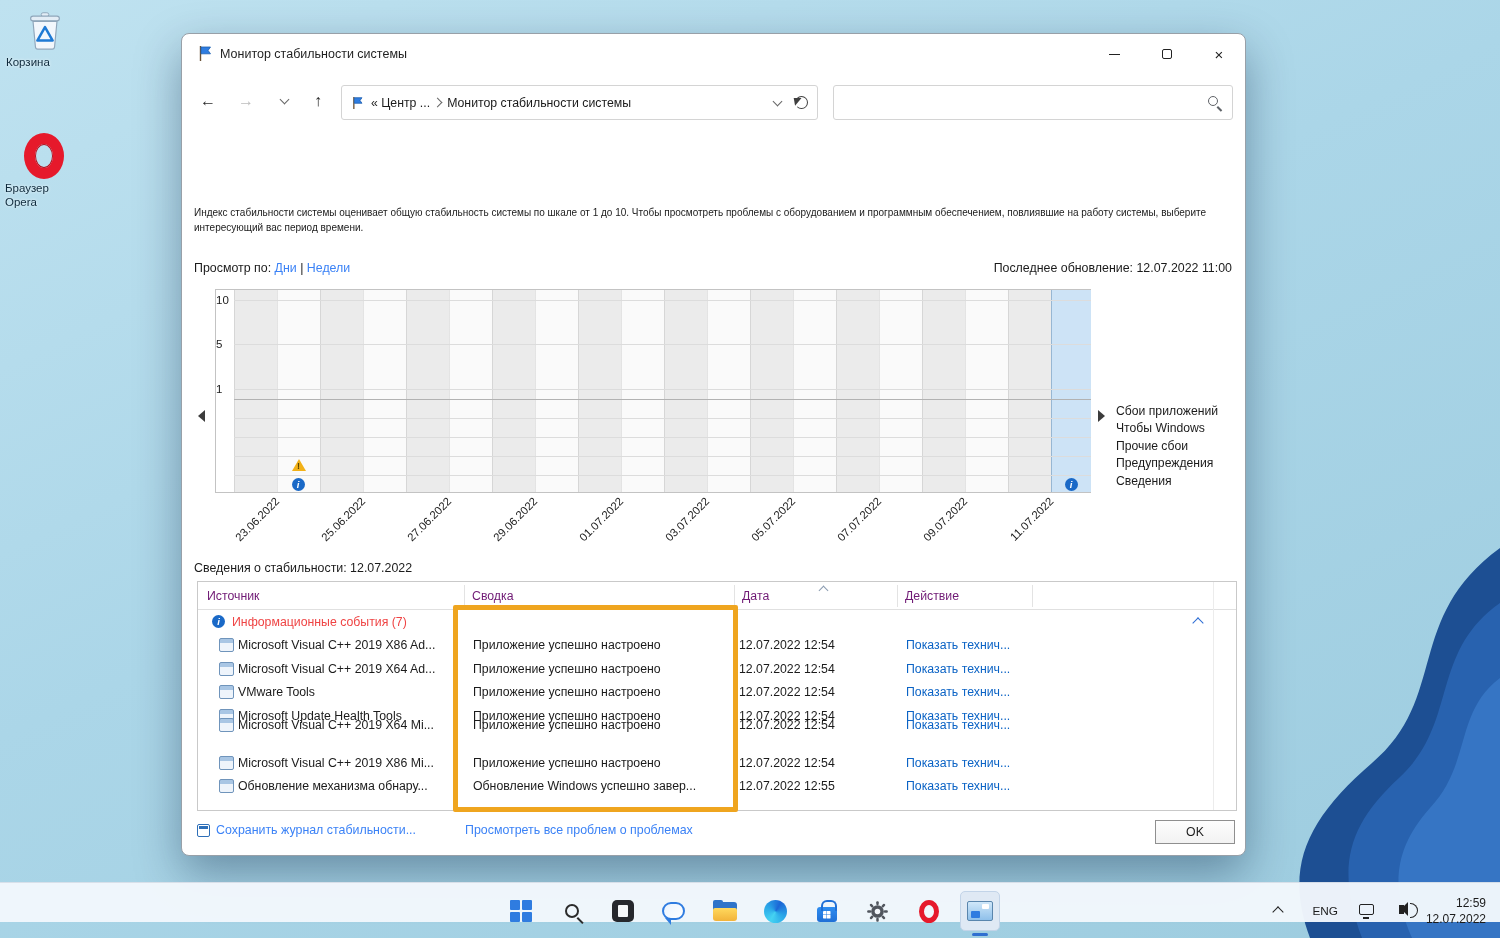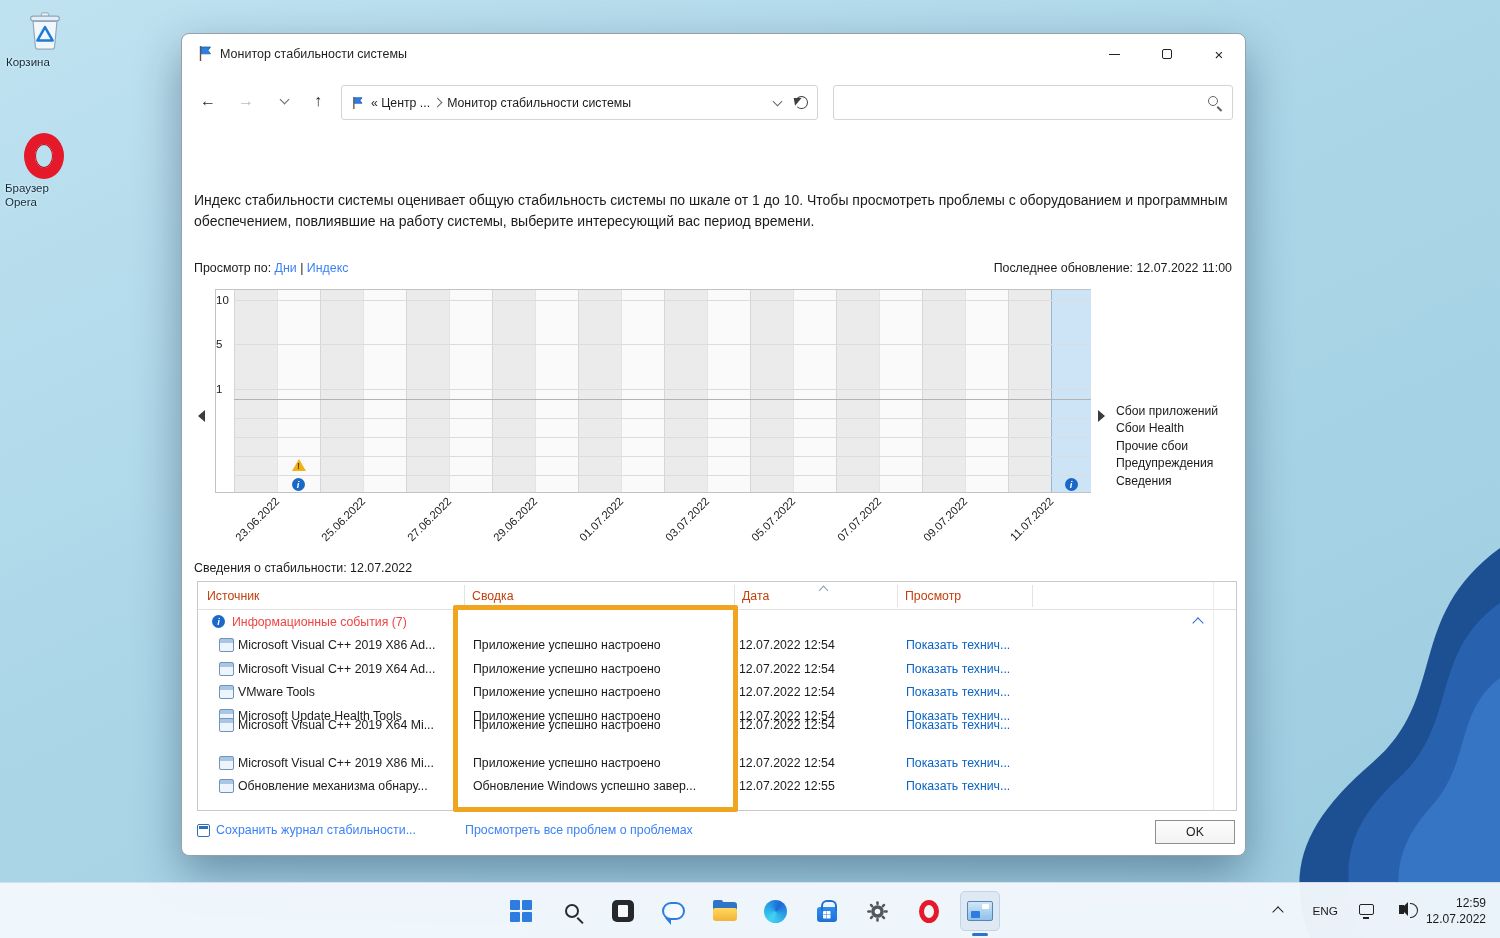--- a/index.html
+++ b/index.html
@@ -41,21 +41,21 @@
 .refresh::after{content:"";position:absolute;left:-3px;top:-2px;border-top:5px solid transparent;
   border-bottom:5px solid transparent;border-right:6px solid #3f3f3f;transform:rotate(40deg)}
 .search{position:absolute;left:651px;top:9px;width:400px;height:35px;border:1px solid #d4d4d4;border-radius:3px;background:#fff}
 .search input{width:100%;height:100%;border:0;outline:0;padding:0 34px 0 10px;
   font:12.3px "Liberation Sans","DejaVu Sans",sans-serif;background:transparent}
 .mag{position:absolute;right:14px;top:10px;width:10px;height:10px;border:1.6px solid #5f6368;border-radius:50%}
 .mag::after{content:"";position:absolute;left:9px;top:9px;width:6px;height:1.8px;background:#5f6368;
   transform:rotate(45deg);transform-origin:0 0}
 
 .page-title{position:absolute;left:12px;top:126px;font-size:15.5px;color:#0f5cac}
-.intro{position:absolute;left:12px;top:156px;width:1041px;font-size:14px;line-height:1.48}
+.intro{position:absolute;left:12px;top:172px;width:1041px;font-size:10px;line-height:1.48}
 .viewby{position:absolute;left:12px;top:227px;font-size:12.4px}
 .link{color:#3b82f6;cursor:pointer;text-decoration:none}
 .last-upd{position:absolute;right:13px;top:227px;font-size:12.4px}
 
 .ch-arrow{position:absolute;width:0;height:0;border-top:6px solid transparent;border-bottom:6px solid transparent;cursor:pointer}
 .ch-left{left:16px;top:376px;border-right:7px solid #3c3c3c}
 .ch-right{left:916px;top:376px;border-left:7px solid #3c3c3c}
 .chart-frame{position:absolute;left:33px;top:255px;width:876px;height:204px;border:1px solid #c3c3c3;background:#fff}
 .ylab{position:absolute;left:0;width:15px;text-align:left;font-size:11.5px;color:#1b1b1b}
 .plot{position:absolute;left:18px;top:0;width:857px;height:202px;
@@ -69,21 +69,21 @@
 .mk-warn{position:absolute;width:0;height:0;border-left:7px solid transparent;border-right:7px solid transparent;
   border-bottom:12px solid #f2b118;cursor:pointer}
 .mk-warn::after{content:"!";position:absolute;left:-1.5px;top:2px;font-size:9px;font-weight:bold;color:#5b4500;font-style:normal}
 .xlabel{position:absolute;top:461px;width:80px;text-align:right;font-size:11.3px;color:#1b1b1b;
   transform:rotate(-45deg);transform-origin:100% 0;white-space:nowrap}
 .legend{position:absolute;left:934px;top:369px;font-size:12.2px;line-height:17.4px;white-space:nowrap}
 
 .details-label{position:absolute;left:12px;top:527px;font-size:12.4px}
 .tbl{position:absolute;left:15px;top:547px;width:1040px;height:230px;border:1px solid #c9c9c9;background:#fff;font-size:12.3px}
 .thead{position:absolute;left:0;top:0;right:0;height:28px;border-bottom:1px solid #e0e0e0}
-.thead-cell{position:absolute;top:7px;cursor:pointer;color:#c2410c}
+.thead-cell{position:absolute;top:7px;cursor:pointer;color:#701a75}
 .tsep{position:absolute;top:3px;width:1px;height:22px;background:#e3e3e3}
 .tsep-full{position:absolute;top:0;bottom:0;width:1px;background:#ececec}
 .sort-chev{position:absolute;left:622px;top:5px;width:7px;height:7px;border-left:1.4px solid #8a9bb0;
   border-top:1.4px solid #8a9bb0;transform:rotate(45deg);cursor:pointer}
 .grow{position:absolute;left:0;top:28px;right:0;height:24px}
 .grow .info-badge{position:absolute;left:14px;top:5px}
 .grow .gtext{position:absolute;left:34px;top:5px;color:#ef4444}
 .collapse-chev{position:absolute;left:996px;top:9px;width:8px;height:8px;border-left:1.8px solid #2b6cd4;
   border-top:1.8px solid #2b6cd4;transform:rotate(45deg);cursor:pointer}
 .trow{position:absolute;left:0;width:100%;height:24px}
@@ -98,21 +98,21 @@
 
 .save-icon{position:absolute;left:15px;top:790px;width:13px;height:13px;border:1.5px solid #2e6fb8;border-radius:2px}
 .save-icon::after{content:"";position:absolute;left:1px;top:1px;right:1px;height:3px;background:#2e6fb8}
 .f-save{position:absolute;left:34px;top:789px;font-size:12.4px}
 .f-reports{position:absolute;left:283px;top:789px;font-size:12.4px}
 .ok-btn{position:absolute;left:973px;top:786px;width:80px;height:24px;border:1px solid #8f8f8f;border-radius:0;
   background:linear-gradient(#fdfdfd,#f2f2f2);font-size:12.3px;display:flex;align-items:center;justify-content:center;cursor:pointer}
 
 .flag-svg{display:block}
 
-.taskbar{position:absolute;left:0;top:882px;width:1500px;height:56px;background:rgba(242,247,252,.97);
+.taskbar{position:absolute;left:0;top:882px;width:1500px;height:40px;background:rgba(242,247,252,.97);
   border-top:1px solid rgba(110,130,155,.18);z-index:20}
 .tb-item{width:40px;height:40px;border-radius:5px;display:flex;align-items:center;justify-content:center;
   position:relative;cursor:pointer}
 .tb-item.active{background:#dfe9f4;border:1px solid #c2d4e8}
 .tb-center{position:absolute;left:0;right:0;top:8px;display:flex;justify-content:center;gap:11px}
 .indicator{position:absolute;left:50%;bottom:-6px;width:16px;height:3px;margin-left:-8px;border-radius:2px;background:#2f6fd0}
 .startlogo{display:grid;grid-template-columns:10px 10px;gap:2px}
 .startlogo i{width:10px;height:10px;background:#2f7ce0;border-radius:1px}
 .magbig{position:relative;width:14px;height:14px;border:2px solid #2b2b2b;border-radius:50%}
 .magbig::after{content:"";position:absolute;left:11px;top:11px;width:8px;height:2px;background:#2b2b2b;
@@ -232,21 +232,21 @@
         <span class="mag"></span>
       </div>
     </div>
 
     <div class="intro">Индекс стабильности системы оценивает общую стабильность системы по шкале от 1 до 10. Чтобы просмотреть проблемы с оборудованием и программным обеспечением, повлиявшие на работу системы, выберите интересующий вас период времени.</div>
 
     <div class="viewby">
       <span>Просмотр по:</span>
       <span class="link">Дни</span>
       <span>|</span>
-      <span class="link">Индекс</span>
+      <span class="link">Недели</span>
     </div>
     <div class="last-upd">Последнее обновление: 12.07.2022 11:00</div>
 
     <div class="ch-arrow ch-left"></div>
     <div class="chart-frame">
       <div>
           <span class="ylab" style="top: 4px;">10</span>
           <span class="ylab" style="top: 48px;">5</span>
           <span class="ylab" style="top: 93px;">1</span>
         </div>
@@ -274,34 +274,34 @@
         <div class="xlabel" style="left: 269px;">29.06.2022</div>
         <div class="xlabel" style="left: 355px;">01.07.2022</div>
         <div class="xlabel" style="left: 441px;">03.07.2022</div>
         <div class="xlabel" style="left: 527px;">05.07.2022</div>
         <div class="xlabel" style="left: 613px;">07.07.2022</div>
         <div class="xlabel" style="left: 699px;">09.07.2022</div>
         <div class="xlabel" style="left: 785px;">11.07.2022</div>
       </div>
     <div class="legend">
         <div>Сбои приложений</div>
-        <div>Сбои Health</div>
+        <div>Чтобы Windows</div>
         <div>Прочие сбои</div>
         <div>Предупреждения</div>
         <div>Сведения</div>
       </div>
 
     <div class="details-label">Сведения о стабильности: 12.07.2022</div>
 
     <div class="tbl">
       <div class="thead">
           <span class="thead-cell" style="left: 9px;">Источник</span>
           <span class="thead-cell" style="left: 274px;">Сводка</span>
           <span class="thead-cell" style="left: 544px;">Дата</span>
-          <span class="thead-cell" style="left: 707px;">Просмотр</span>
+          <span class="thead-cell" style="left: 707px;">Действие</span>
         </div>
       <div class="tsep" style="left:266px"></div>
       <div class="tsep" style="left:536px"></div>
       <div class="tsep" style="left:699px"></div>
       <div class="tsep" style="left:834px"></div>
       <div class="tsep-full" style="left:1015px"></div>
       <div class="sort-chev"></div>
 
       <div class="grow">
         <span class="mk-info info-badge" style="position:absolute;left:14px;top:5px">i</span>

